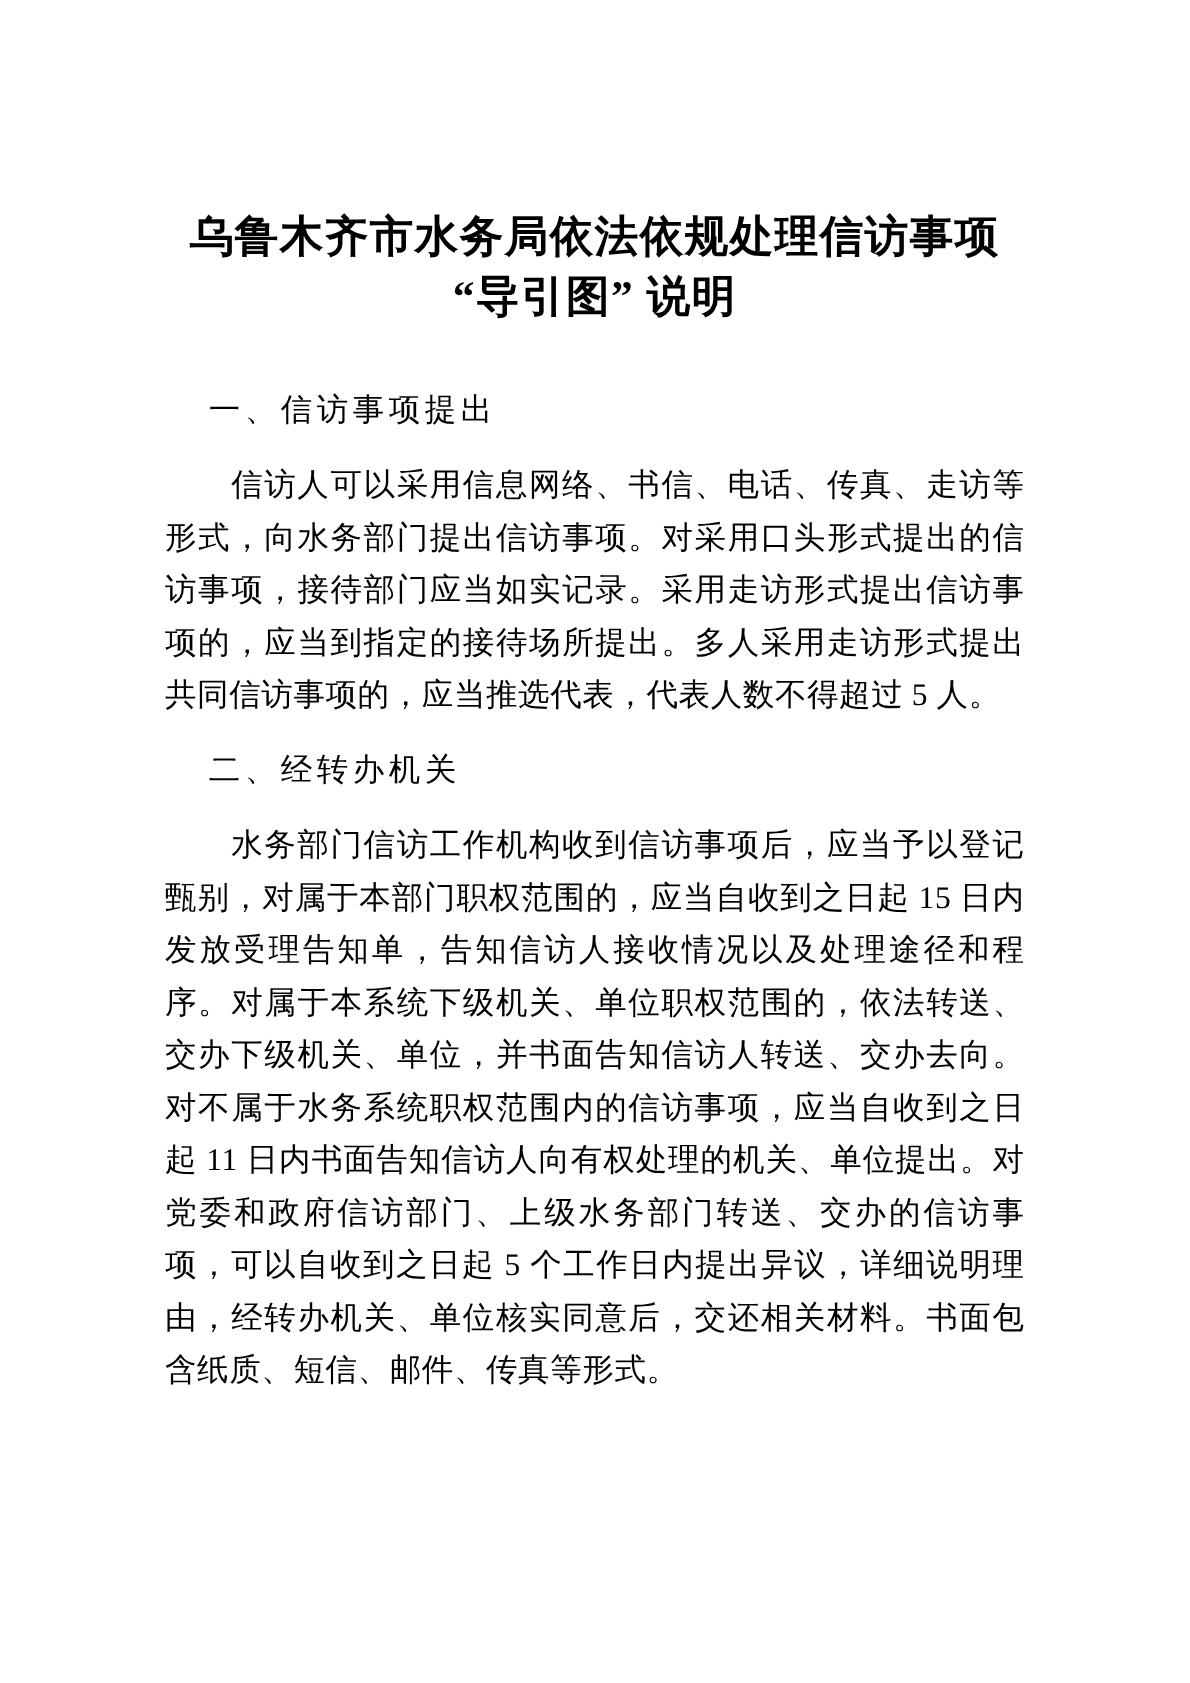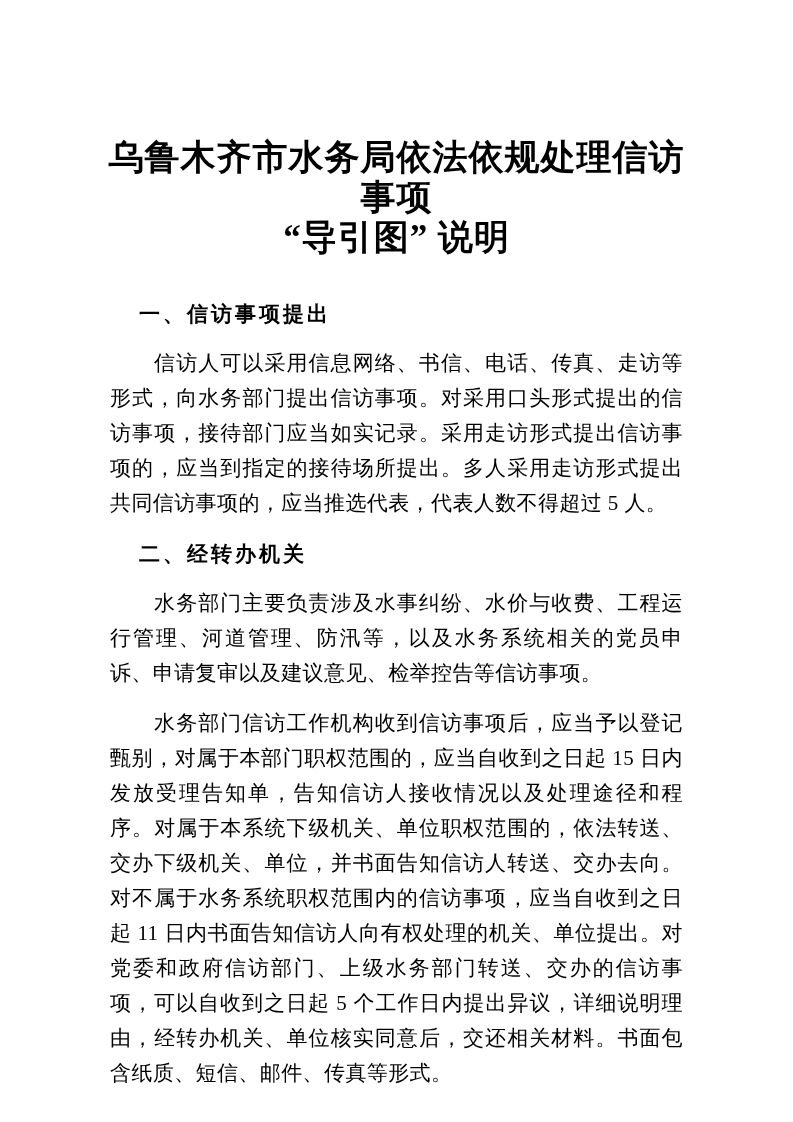--- a/index.html
+++ b/index.html
@@ -13,39 +13,39 @@
     background: #ffffff;
     color: #000000;
     padding: 138px 95px 0 95px;
     font-family: "Liberation Serif", "DejaVu Serif", serif;
     overflow: hidden;
   }
 
   .doc-title {
     margin: 0 0 38px 0;
     text-align: center;
-    font-size: 35px;
+    font-size: 29px;
     line-height: 40px;
     font-weight: bold;
     font-family: "Liberation Serif", "DejaVu Serif", serif;
     letter-spacing: 1px;
   }
   .title-line { display: block; }
 
   .doc-body {
     font-size: 21px;
     line-height: 35px;
     text-align: justify;
   }
 
   .sec-heading {
     margin: 0;
     font-size: 21px;
     line-height: 35px;
-    font-weight: bold;
+    font-weight: normal;
     font-family: "Liberation Sans", "DejaVu Sans", sans-serif;
     text-indent: 2.1em;
     letter-spacing: 3px;
   }
 
   .body-para {
     margin: 15px;
     text-indent: 2.1em;
     letter-spacing: 0.4px;
     text-align: justify;
@@ -56,16 +56,15 @@
 
 <div class="page">
   <h1 class="doc-title">
     <span class="title-line">乌鲁木齐市水务局依法依规处理信访事项</span>
     <span class="title-line">“导引图” 说明</span>
   </h1>
   <div class="doc-body" id="doc-body">
       <h2 class="sec-heading">一、信访事项提出</h2>
       <p class="body-para">信访人可以采用信息网络、书信、电话、传真、走访等形式，向水务部门提出信访事项。对采用口头形式提出的信访事项，接待部门应当如实记录。采用走访形式提出信访事项的，应当到指定的接待场所提出。多人采用走访形式提出共同信访事项的，应当推选代表，代表人数不得超过 5 人。</p>
       <h2 class="sec-heading">二、经转办机关</h2>
-      <p class="body-para">水务部门主要负责涉及水事纠纷、水价与收费、工程运行管理、河道管理、防汛等，以及水务系统相关的党员申诉、申请复审以及建议意见、检举控告等信访事项。</p>
       <p class="body-para">水务部门信访工作机构收到信访事项后，应当予以登记甄别，对属于本部门职权范围的，应当自收到之日起 15 日内发放受理告知单，告知信访人接收情况以及处理途径和程序。对属于本系统下级机关、单位职权范围的，依法转送、交办下级机关、单位，并书面告知信访人转送、交办去向。对不属于水务系统职权范围内的信访事项，应当自收到之日起 11 日内书面告知信访人向有权处理的机关、单位提出。对党委和政府信访部门、上级水务部门转送、交办的信访事项，可以自收到之日起 5 个工作日内提出异议，详细说明理由，经转办机关、单位核实同意后，交还相关材料。书面包含纸质、短信、邮件、传真等形式。</p>
     </div>
 </div>
 
 </body></html>

